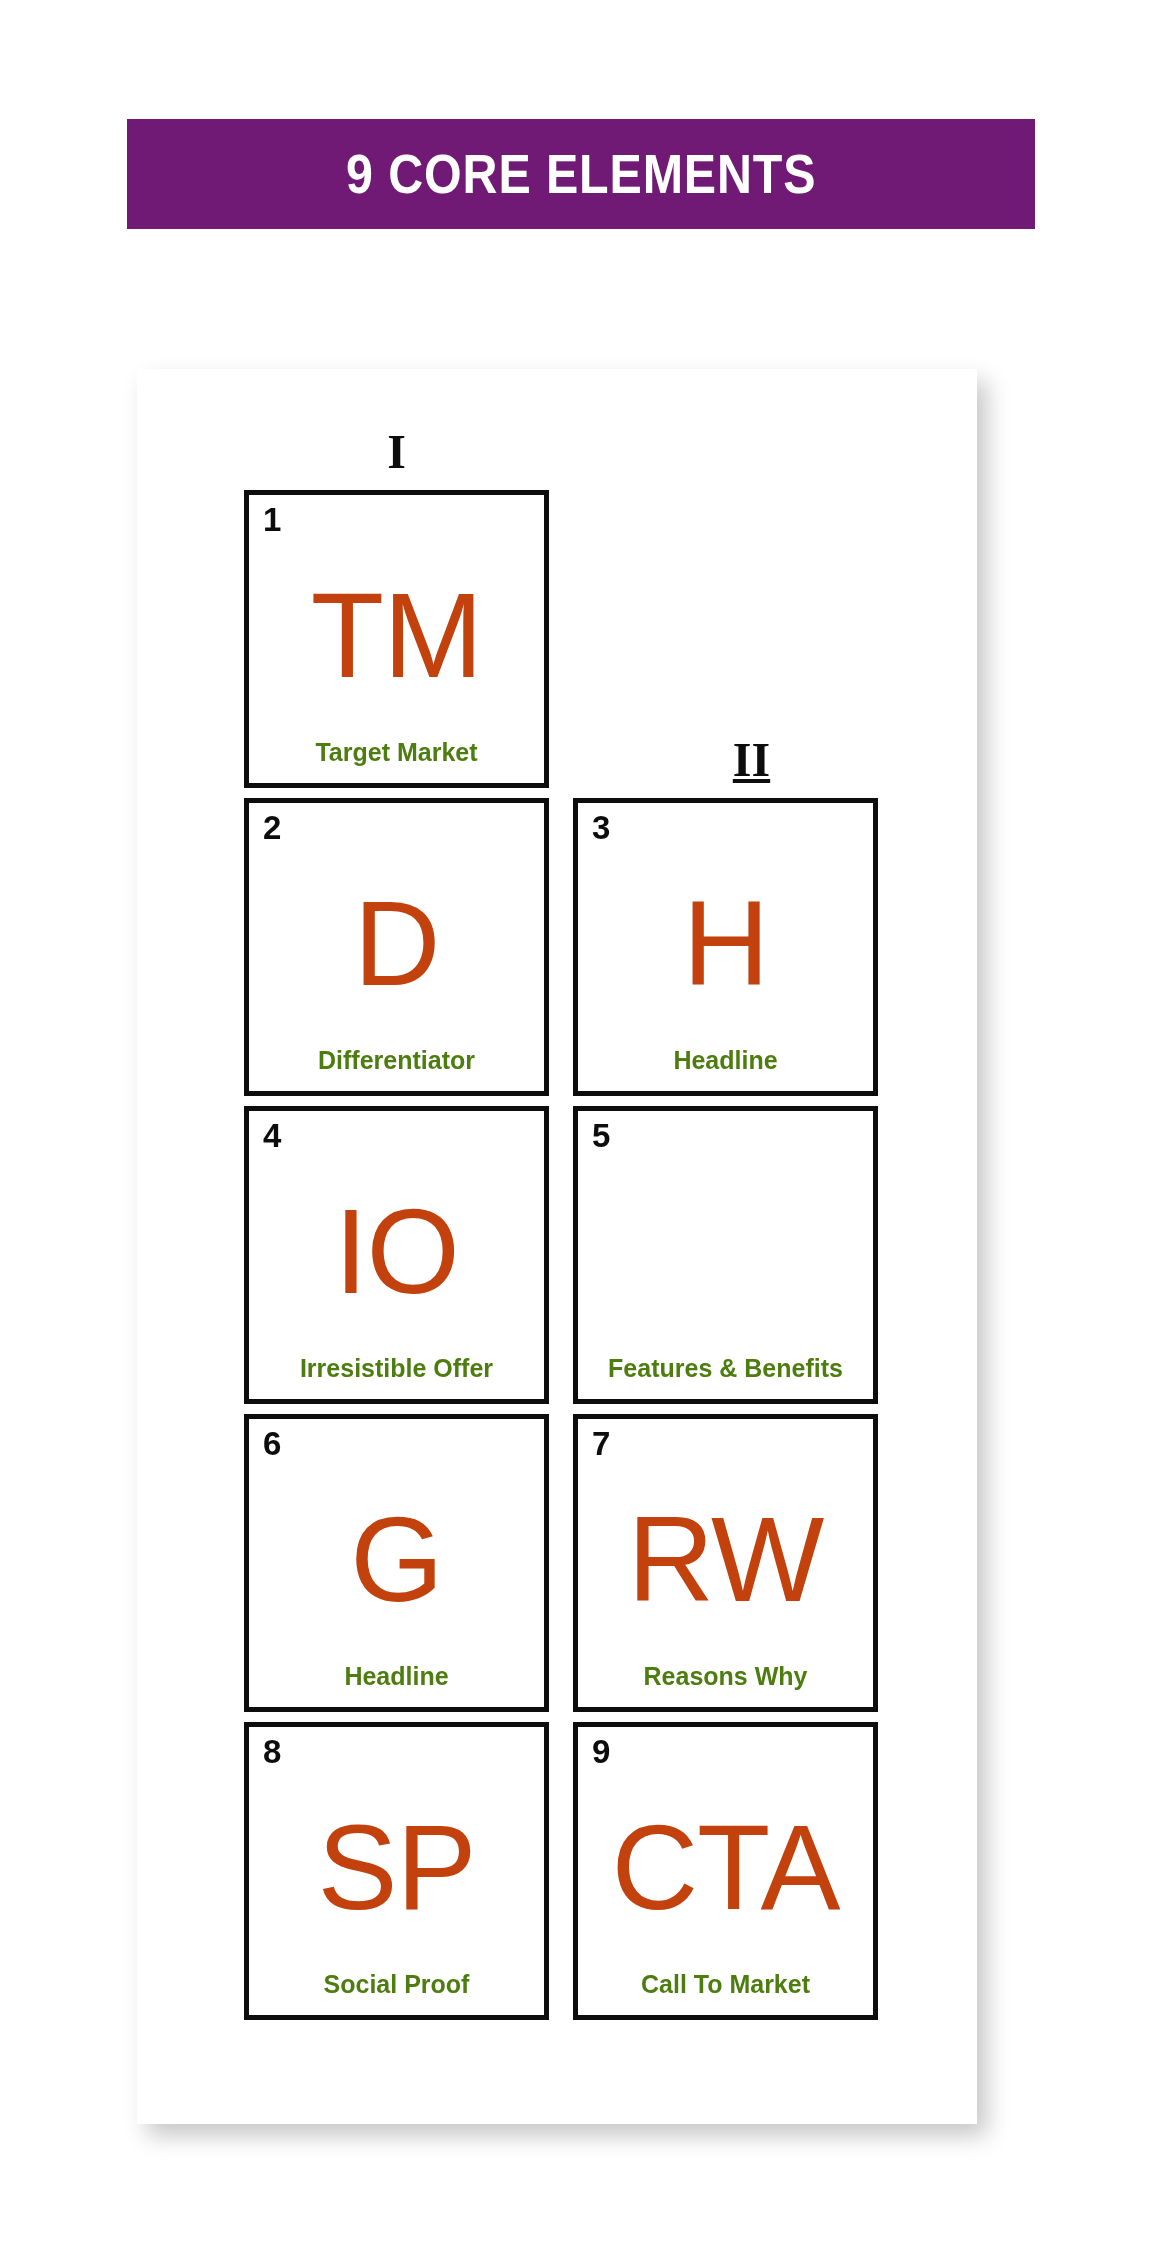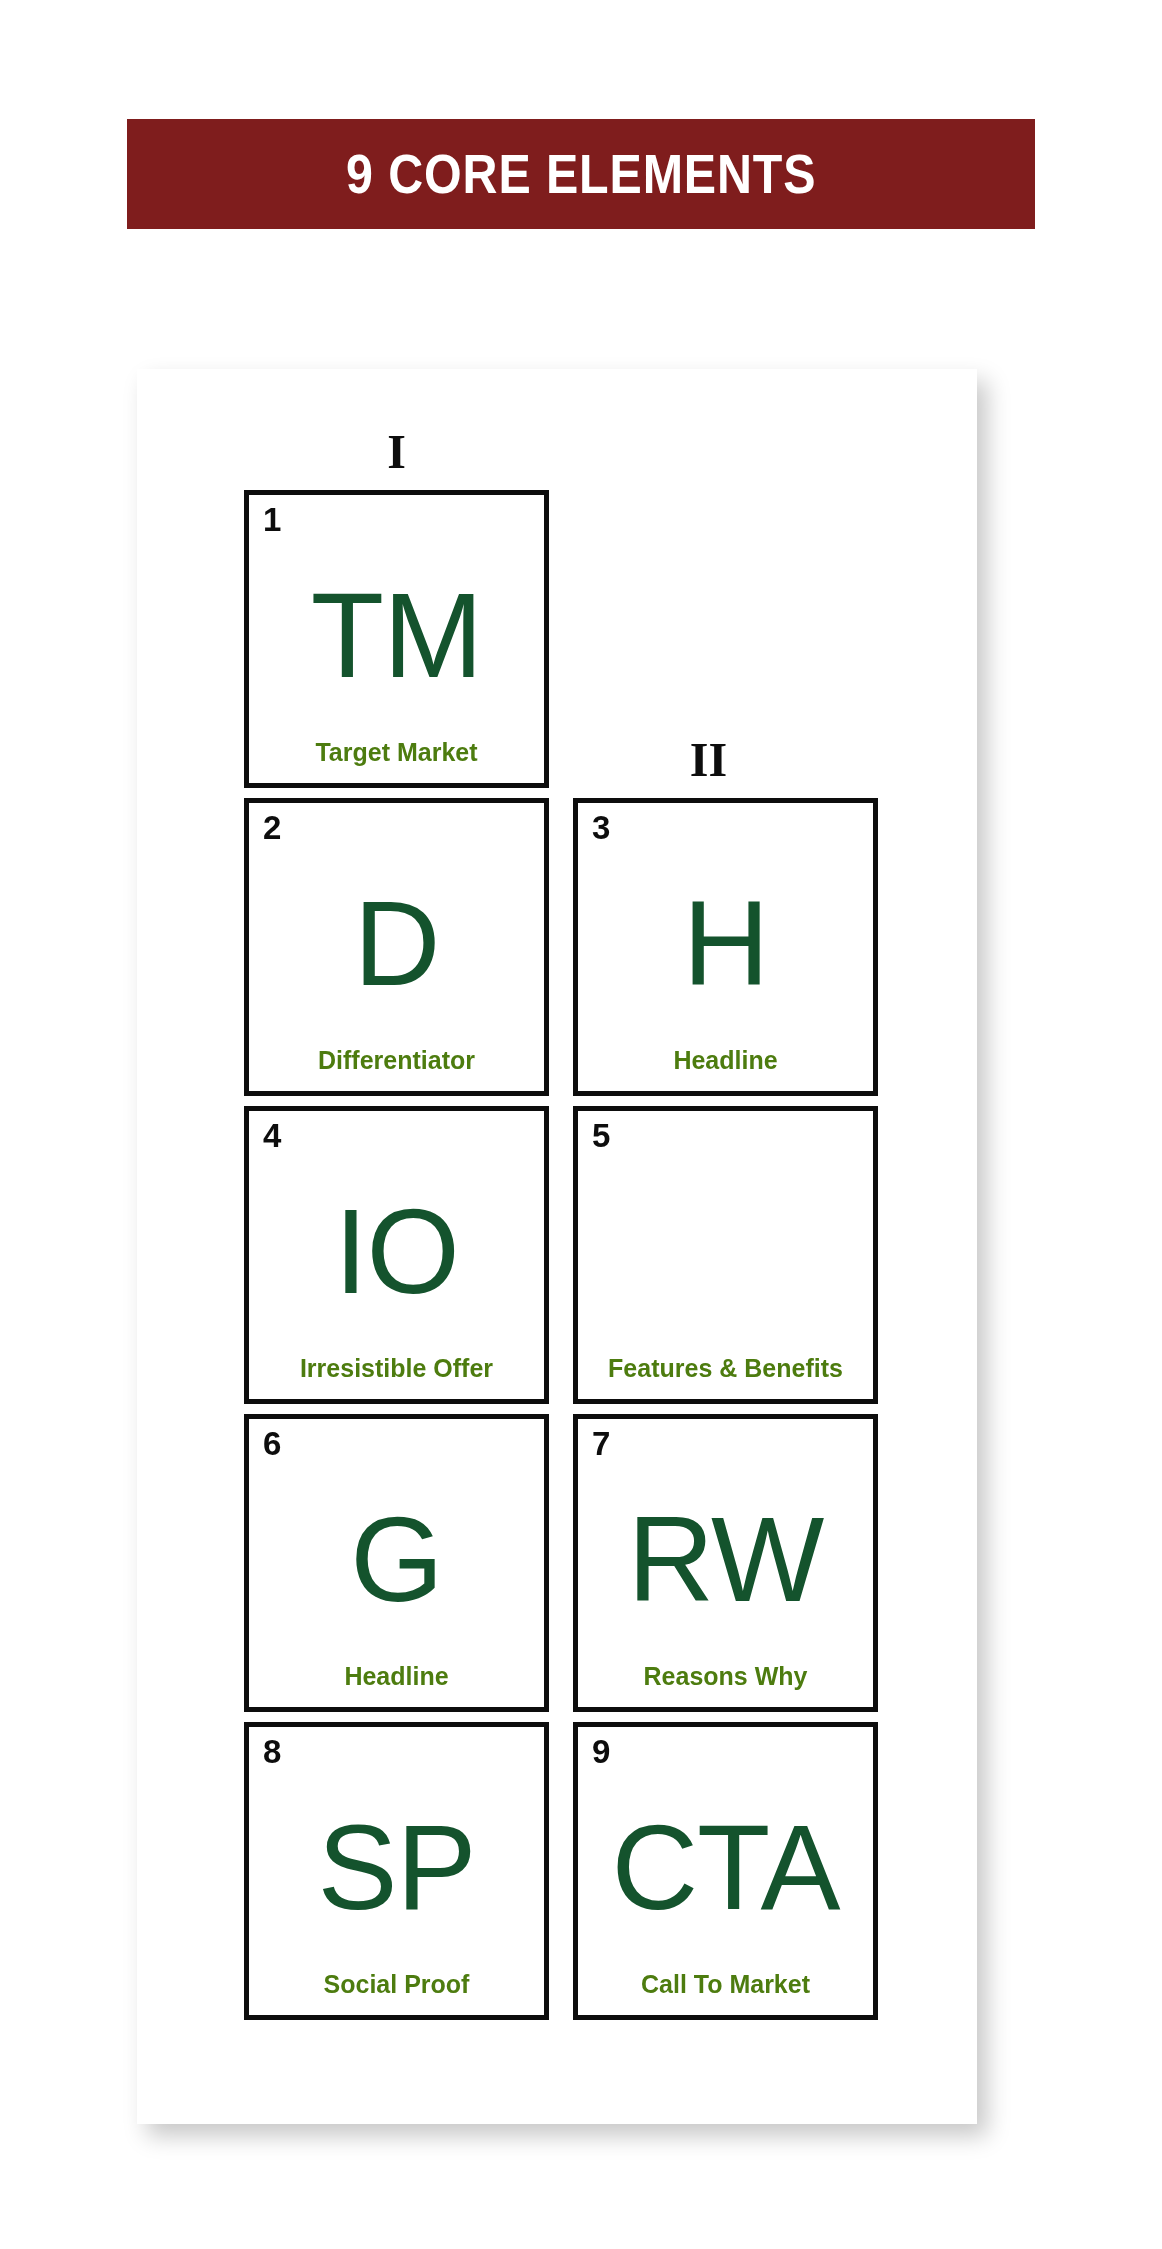--- a/index.html
+++ b/index.html
@@ -15,21 +15,21 @@
     overflow: hidden;
   }
 
   
   .banner {
     position: absolute;
     left: 127px;
     top: 119px;
     width: 908px;
     height: 110px;
-    background: #7f1d1d;
+    background: #701a75;
     display: flex;
     align-items: center;
     justify-content: center;
   }
   .banner-title {
     color: #ffffff;
     font-family: "Liberation Sans", sans-serif;
     font-weight: bold;
     font-size: 55px;
     letter-spacing: 1px;
@@ -88,21 +88,21 @@
     left: 0;
     right: 0;
     top: 50px;
     height: 180px;
     display: flex;
     align-items: center;
     justify-content: center;
     font-family: "Liberation Sans", sans-serif;
     font-weight: 300;
     font-size: 120px;
-    color: #14532d;
+    color: #c2410c;
     line-height: 1;
     letter-spacing: -1px;
   }
   .tile-label {
     position: absolute;
     left: 0;
     right: 0;
     bottom: 16px;
     text-align: center;
     font-family: "Liberation Sans", sans-serif;
@@ -114,21 +114,21 @@
   
   .group-numeral {
     position: absolute;
     font-family: "Liberation Serif", serif;
     font-weight: bold;
     font-size: 48px;
     color: #0d0d0d;
     line-height: 1;
   }
   .numeral-i  { left: 244px; top: 428px; width: 305px; text-align: center; }
-  .numeral-ii { left: 556px; top: 736px; width: 305px; text-align: center; }
+  .numeral-ii { left: 599px; top: 736px; width: 305px; text-align: center; text-decoration: underline; }
 </style>
 </head>
 <body>
 
 <div class="banner">
   <div class="banner-title">9 CORE ELEMENTS</div>
 </div>
 
 <div class="sheet"></div>
 

